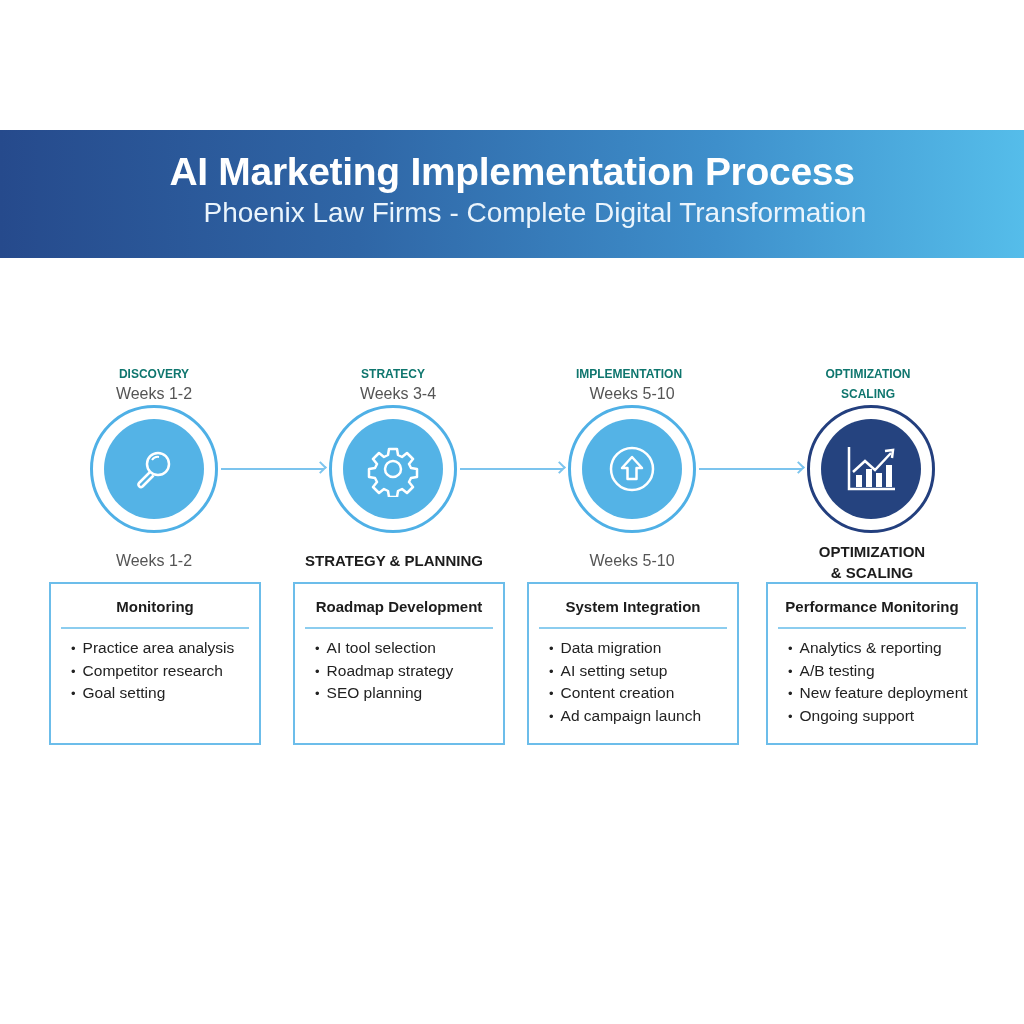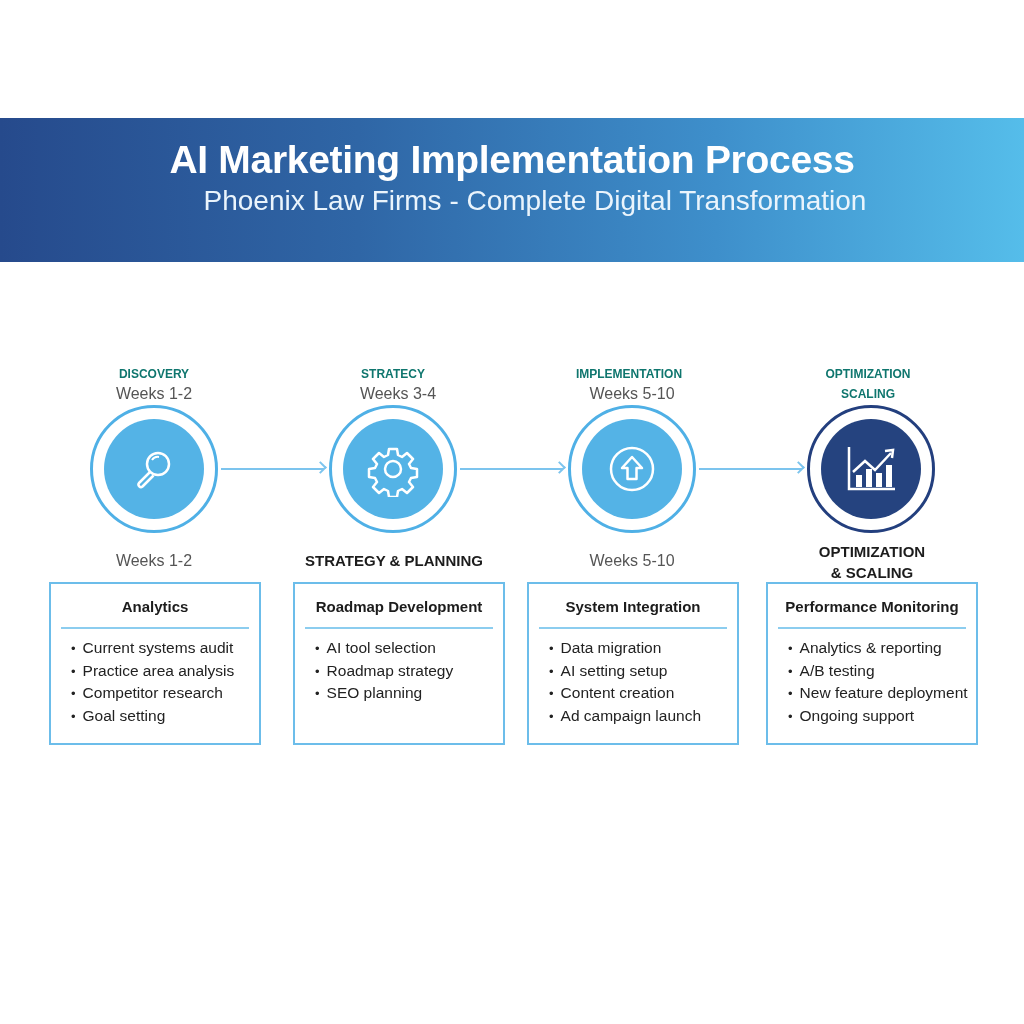--- a/index.html
+++ b/index.html
@@ -1,17 +1,17 @@
 <!DOCTYPE html>
 <html><head>
 <meta charset="utf-8">
 <style>
   html, body { margin:0; padding:0; }
   body { width:1024px; height:1024px; background:#ffffff; position:relative; overflow:hidden; font-family:"Liberation Sans", sans-serif; }
-  .banner { position:absolute; left:0; top:118px; width:1024px; height:144px;
+  .banner { position:absolute; left:0; top:130px; width:1024px; height:128px;
     background:linear-gradient(90deg,#264a8c 0%,#2f66a6 35%,#3e8fcb 70%,#55bdea 100%); }
   .banner-title { position:absolute; left:0; right:0; top:20px; text-align:center; color:#fff; font-weight:bold; font-size:39px; letter-spacing:-0.3px; }
   .banner-sub { position:absolute; left:0; right:0; top:67px; text-align:center; color:#eaf4fc; font-size:28px;padding-left:46px; }
 
   .stage-head { position:absolute; width:200px; text-align:center; }
   .stage-name { font-weight:bold; font-size:12px; color:#0f766e; line-height:20px; }
   .stage-weeks { font-size:16px; color:#555; line-height:20px; }
   .stage-sub { position:absolute; width:220px; text-align:center; font-size:16px; line-height:21px; }
   .stage-sub.weeks { color:#555; }
   .stage-sub.bold { font-weight:bold; font-size:15px; color:#1c1c1c; }
@@ -101,24 +101,23 @@
 
 <div class="stage-sub weeks" style="left:44px; top:550px;">Weeks 1-2</div>
 <div class="stage-sub bold" style="left:284px; top:550px;">STRATEGY &amp; PLANNING</div>
 <div class="stage-sub weeks" style="left:522px; top:550px;">Weeks 5-10</div>
 <div class="stage-sub bold" style="left:762px; top:541px;">
   <div>OPTIMIZATION</div>
   <div>&amp; SCALING</div>
 </div>
 
 <div class="box" style="left:49px;">
-  <div class="box-title">Analytics</div>
+  <div class="box-title">Monitoring</div>
   <div class="box-divider"></div>
   <ul>
-    <li>Current systems audit</li>
     <li>Practice area analysis</li>
     <li>Competitor research</li>
     <li>Goal setting</li>
   </ul>
 </div>
 <div class="box" style="left:293px;">
   <div class="box-title">Roadmap Development</div>
   <div class="box-divider"></div>
   <ul>
     <li>AI tool selection</li>

